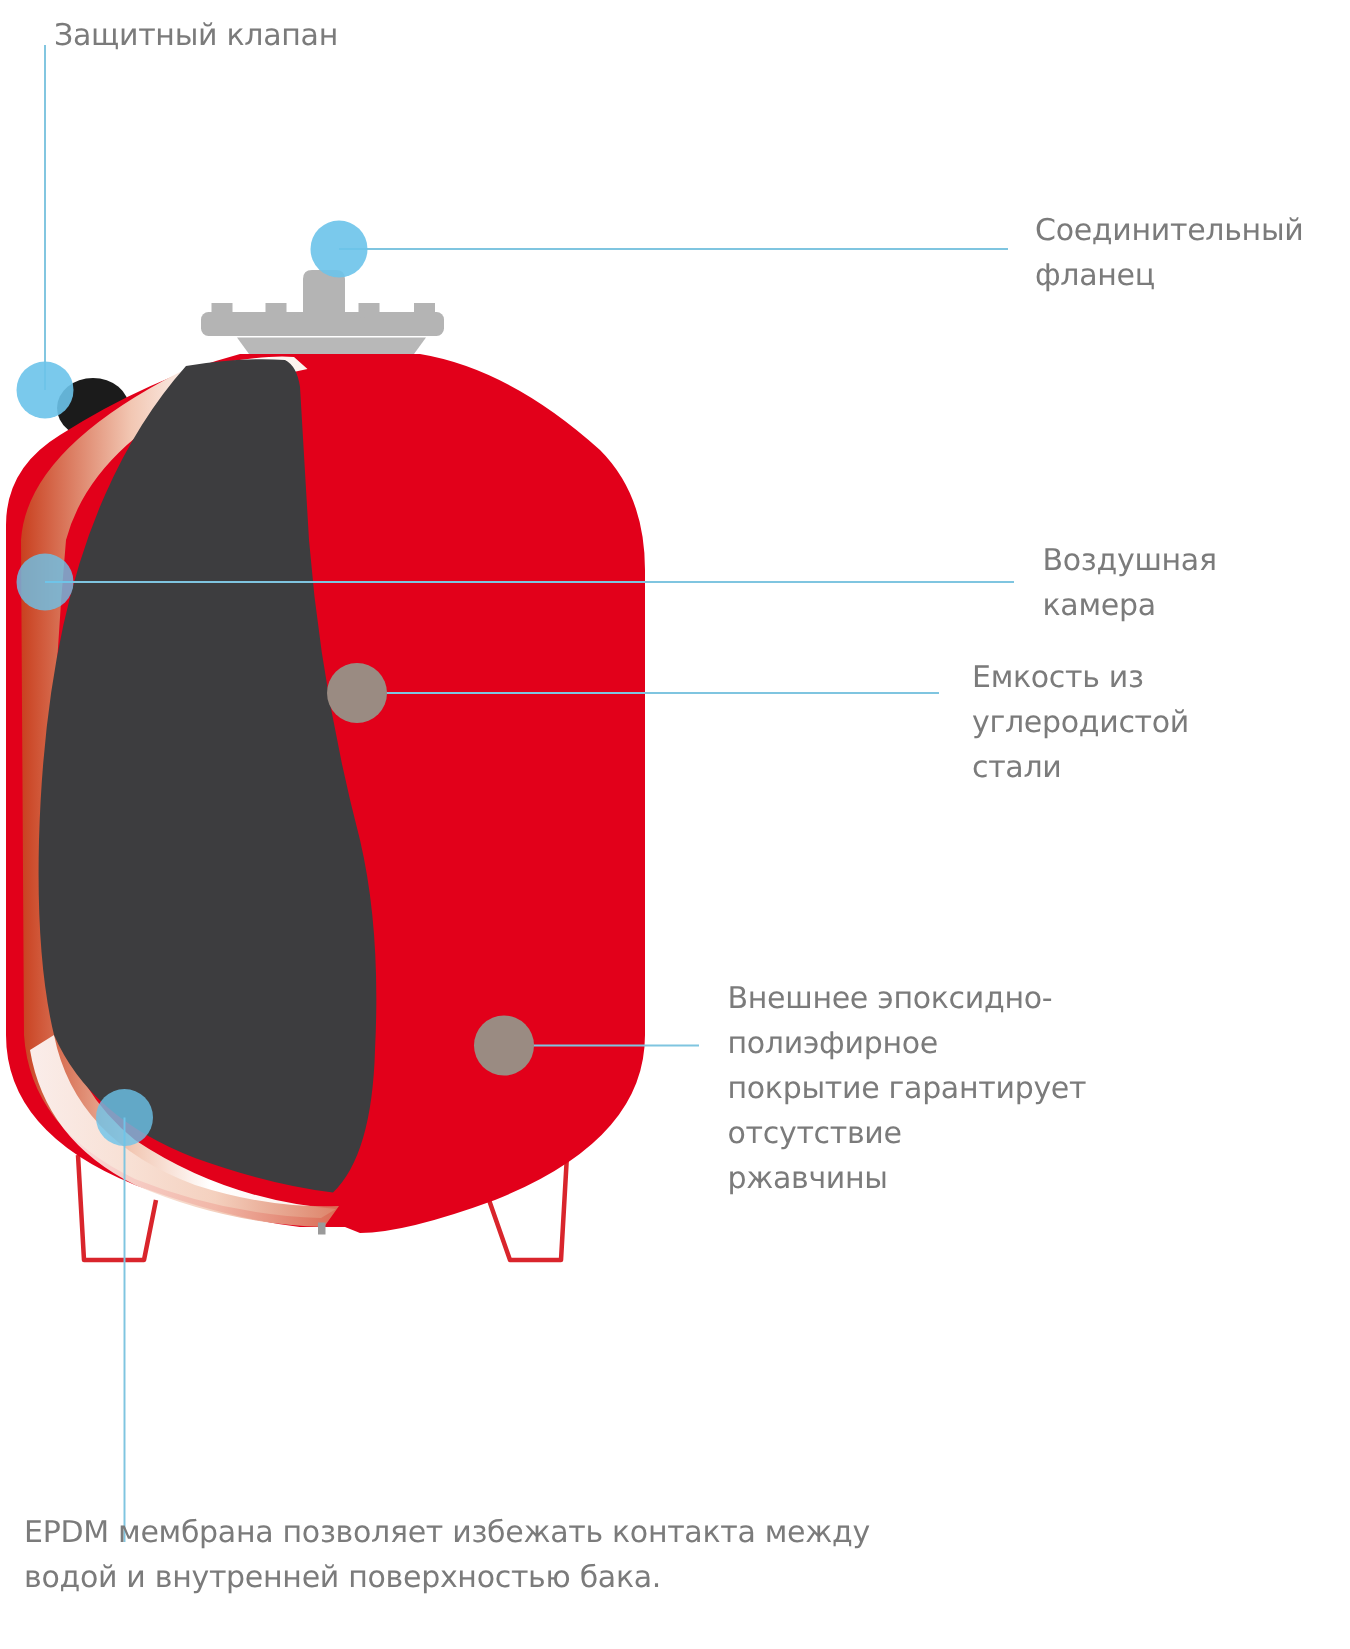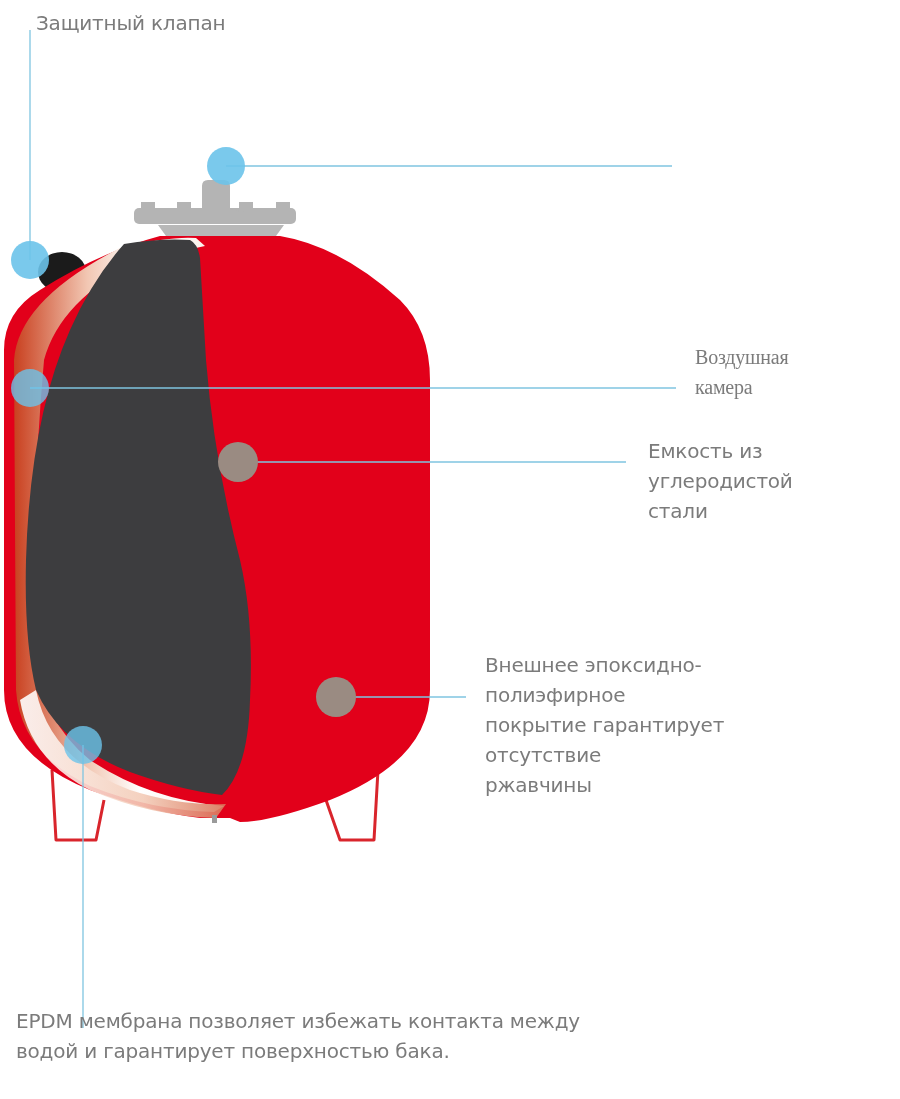--- a/index.html
+++ b/index.html
@@ -77,22 +77,24 @@
       <circle cx="30" cy="260" r="19" fill="#6cc3ea" opacity="0.9"></circle>
       <circle cx="226" cy="166" r="19" fill="#6cc3ea" opacity="0.9"></circle>
       <circle cx="30" cy="388" r="19" fill="#6cc3ea" opacity="0.8"></circle>
       <circle cx="238" cy="462" r="20" fill="#9a8b82"></circle>
       <circle cx="336" cy="697" r="20" fill="#9a8b82"></circle>
       <circle cx="83" cy="745" r="19" fill="#6cc3ea" opacity="0.8"></circle>
     </g>
   </svg>
 
   <div class="label" style="left:36px; top:8px;">Защитный клапан</div>
-  <div class="label" style="left:695px; top:342px;font-family:Liberation Serif, serif;">Воздушная
+  <div class="label" style="left:690px; top:138px;">Соединительный
+фланец</div>
+  <div class="label" style="left:695px; top:358px;">Воздушная
 камера</div>
   <div class="label" style="left:485px; top:650px;">Внешнее эпоксидно-полиэфирное
 покрытие гарантирует отсутствие
 ржавчины</div>
   <div class="label" style="left:648px; top:436px;">Емкость из
 углеродистой стали</div>
   <div class="label" style="left:16px; top:1006px;">EPDM мембрана позволяет избежать контакта между
-водой и гарантирует поверхностью бака.</div>
+водой и внутренней поверхностью бака.</div>
 </div>
 
 </body></html>

